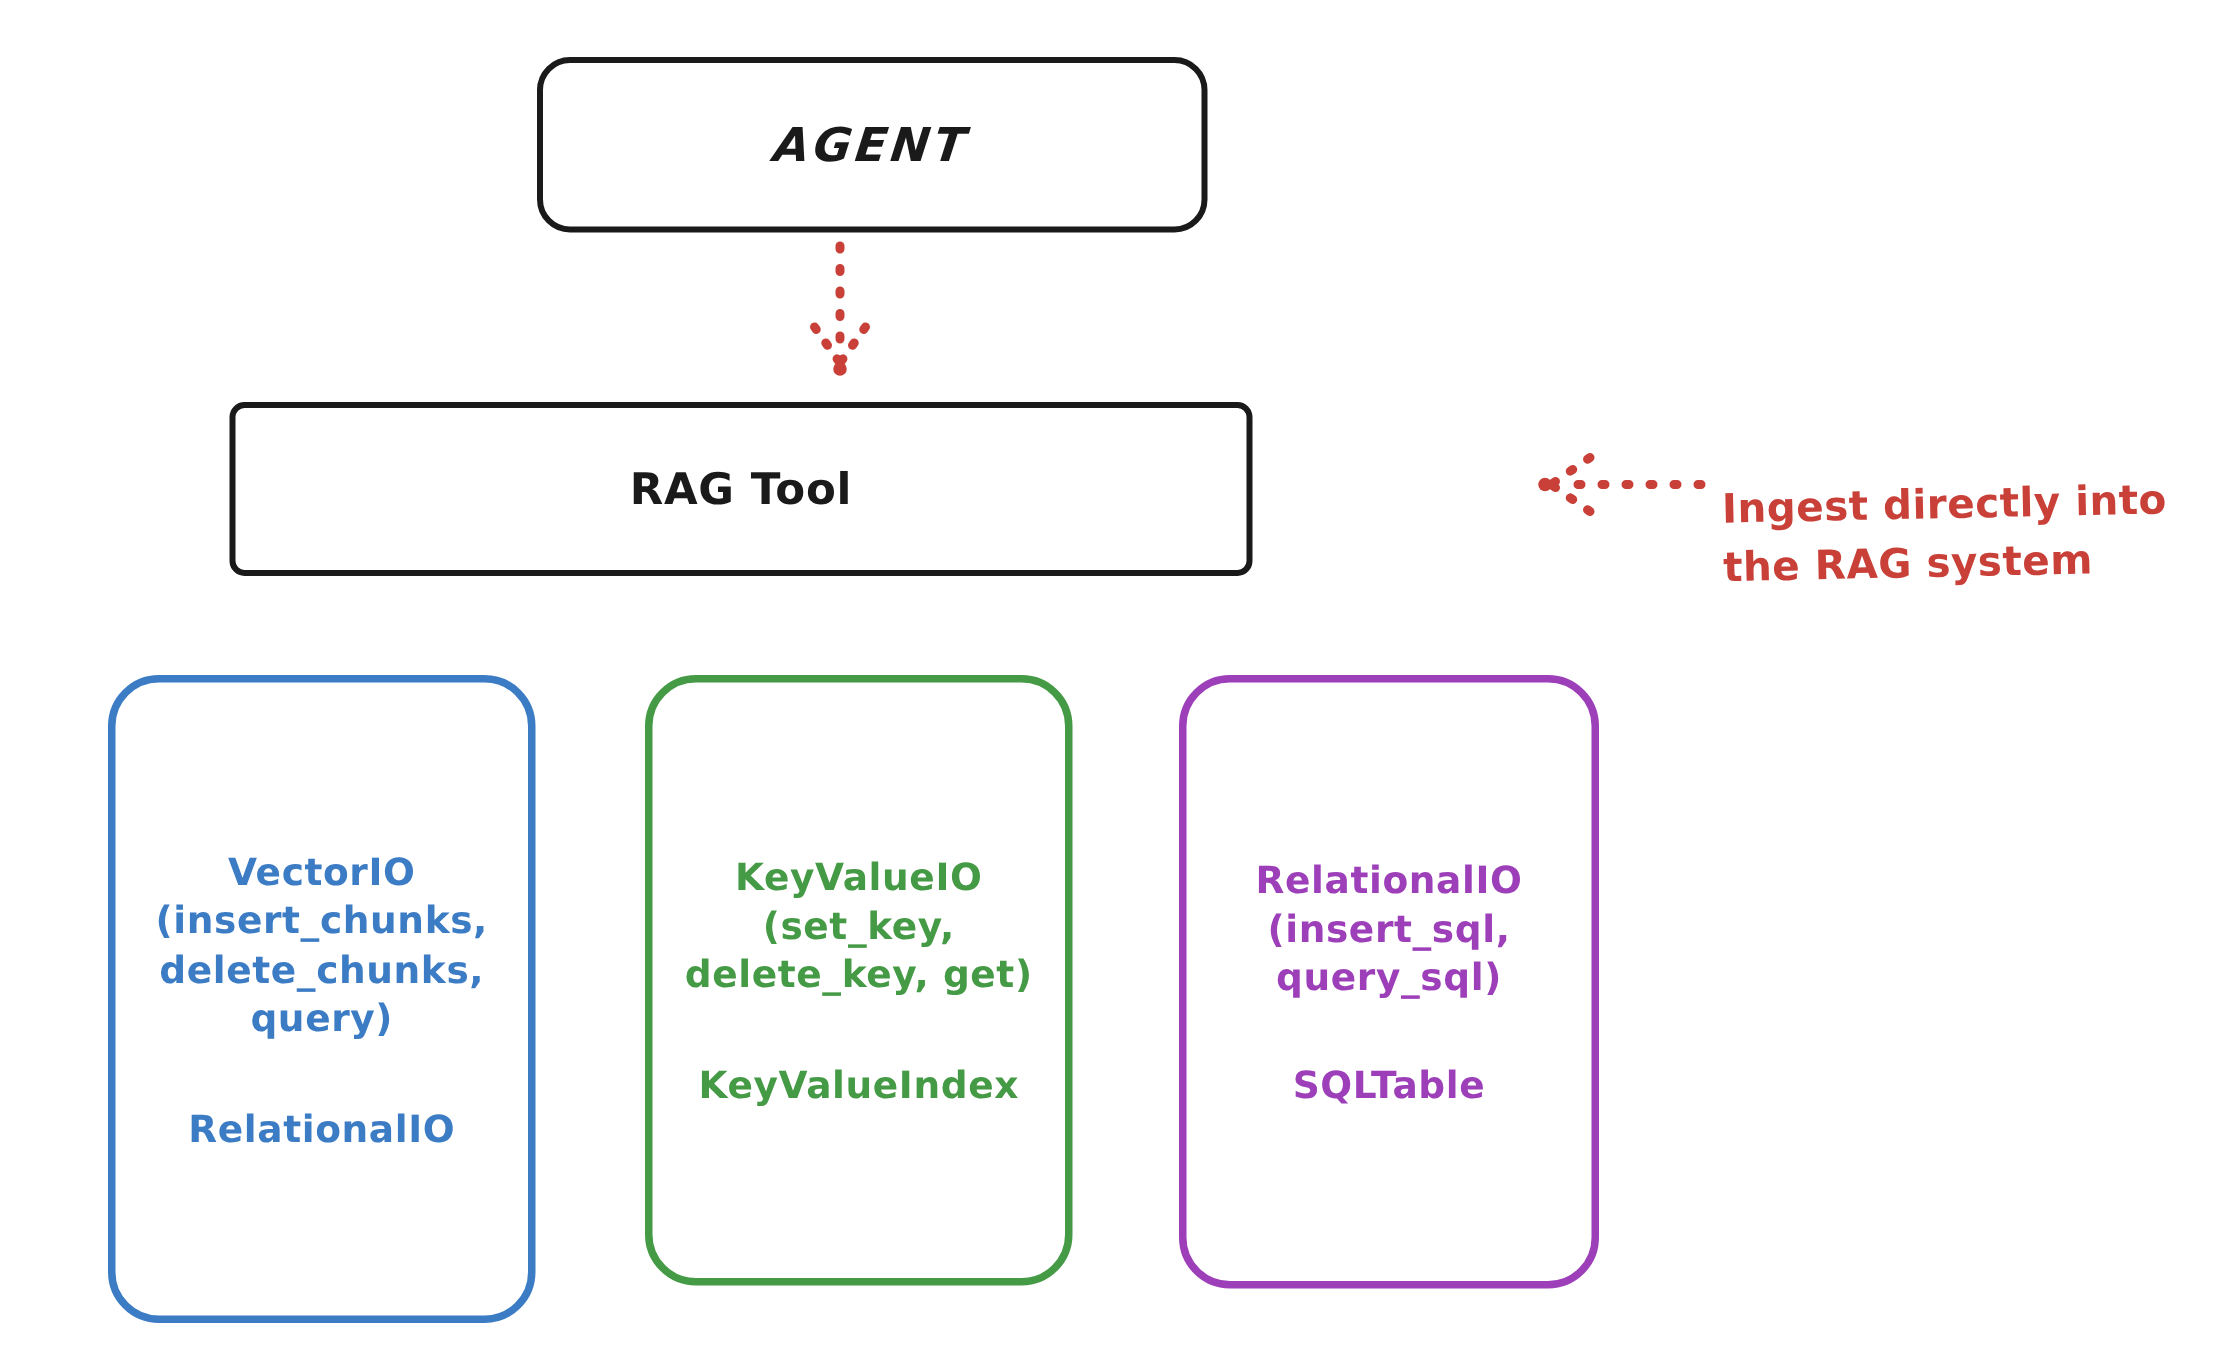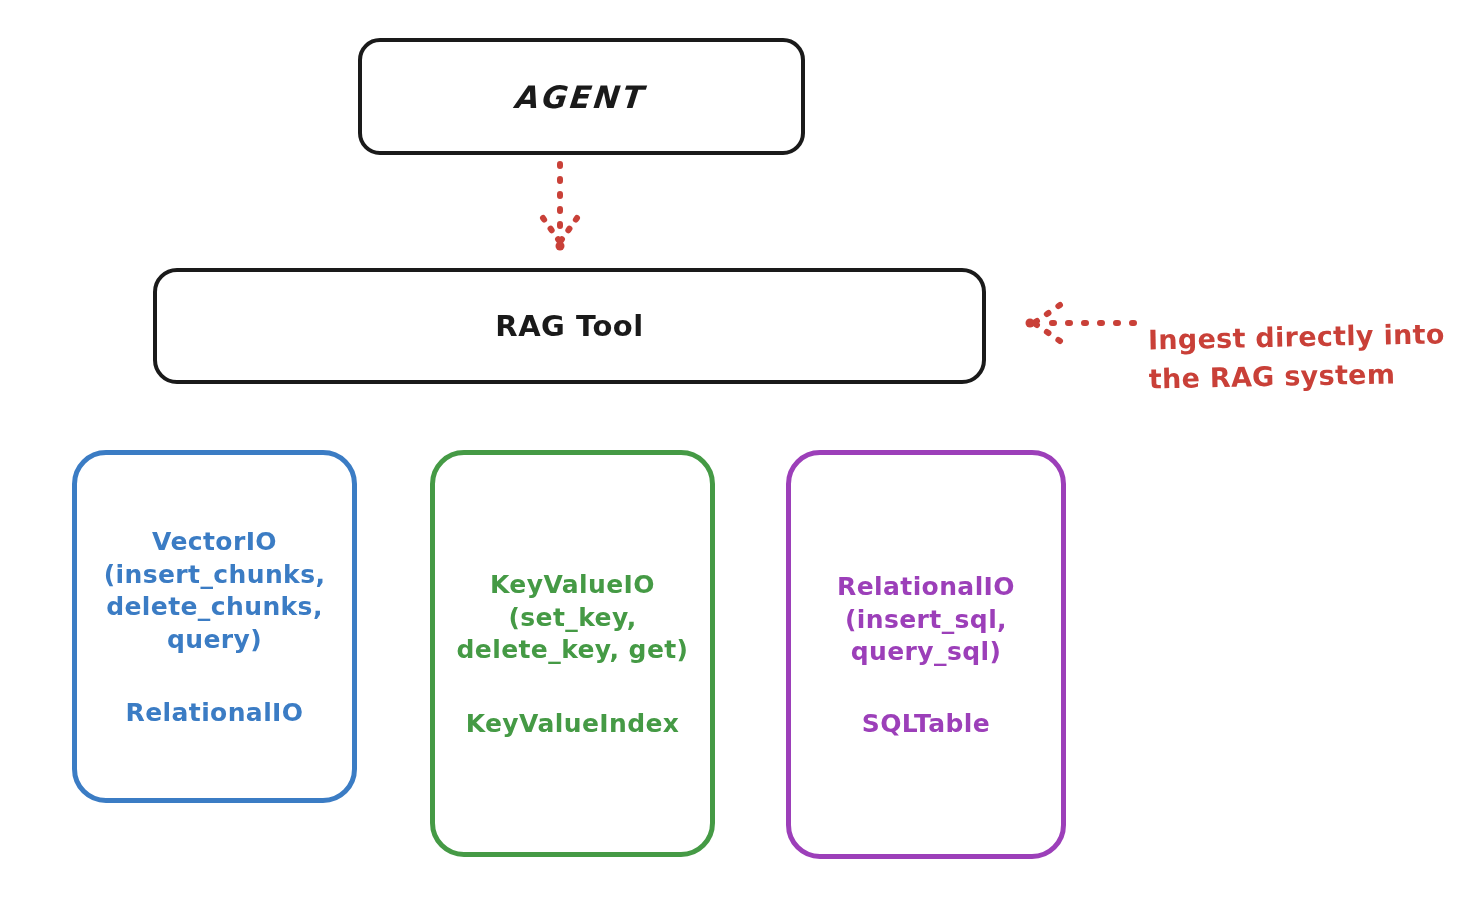--- a/index.html
+++ b/index.html
@@ -48,24 +48,24 @@
     font-style: italic;
     letter-spacing: 2.5px;
     color: #1a1a1a;
     transform: skewX(-7deg);
   }
 
   
   #rag-box {
     left: 153px;
     top: 268px;
-    width: 833px;
+    width: 682px;
     height: 116px;
     border: 4px solid #1a1a1a;
-    border-radius: 24px;
+    border-radius: 10px;
   }
   #rag-label {
     font-size: 29px;
     font-weight: 600;
     letter-spacing: 0.5px;
     color: #1a1a1a;
   }
 
   
   .io-box {
@@ -85,21 +85,21 @@
     font-size: 25px;
     font-weight: 600;
     letter-spacing: 0.4px;
     margin-top: 40px;
   }
 
   #vector-box {
     left: 72px;
     top: 450px;
     width: 285px;
-    height: 353px;
+    height: 432px;
   }
   #keyvalue-box {
     left: 430px;
     top: 450px;
     width: 285px;
     height: 407px;
   }
   #relational-box {
     left: 786px;
     top: 450px;

